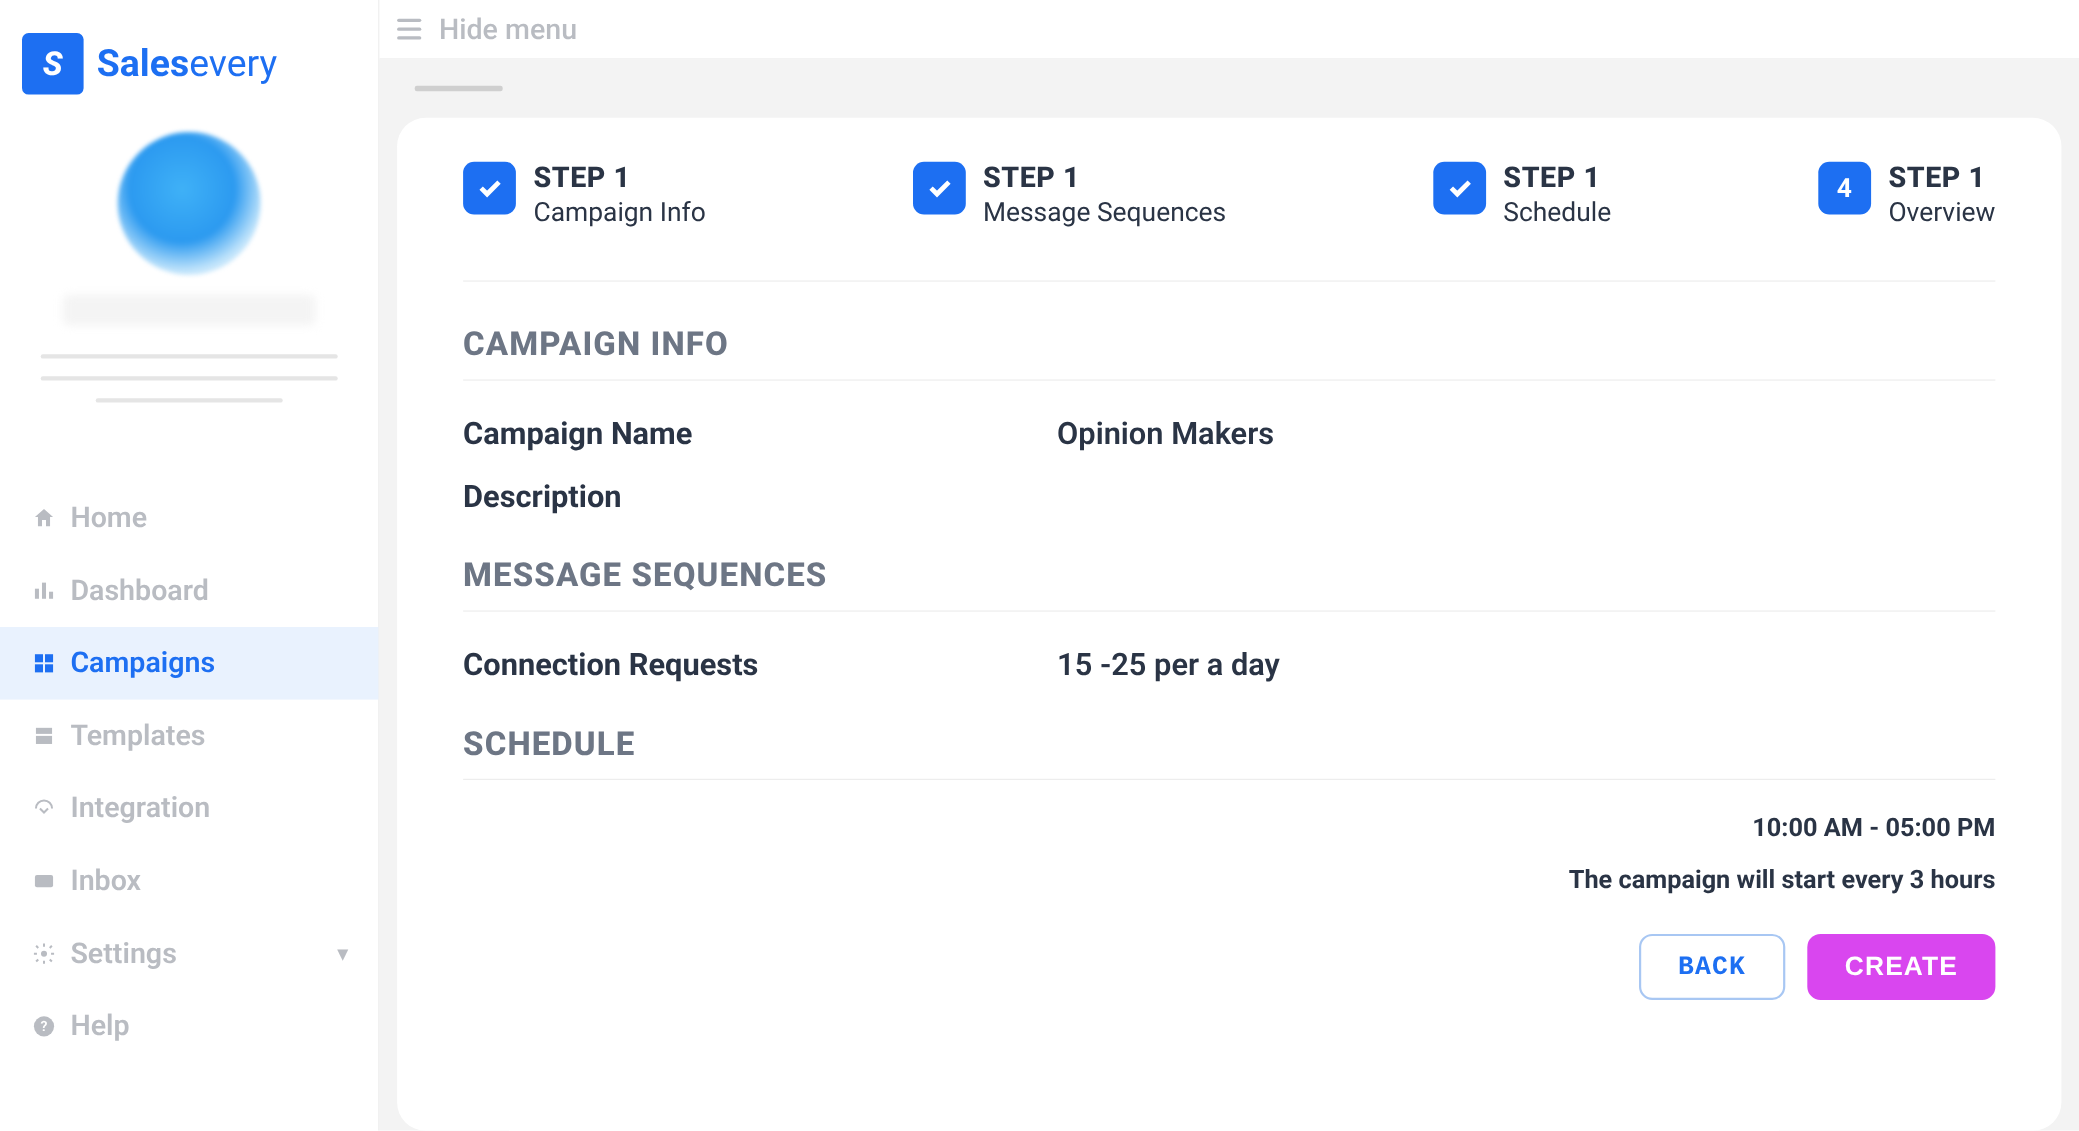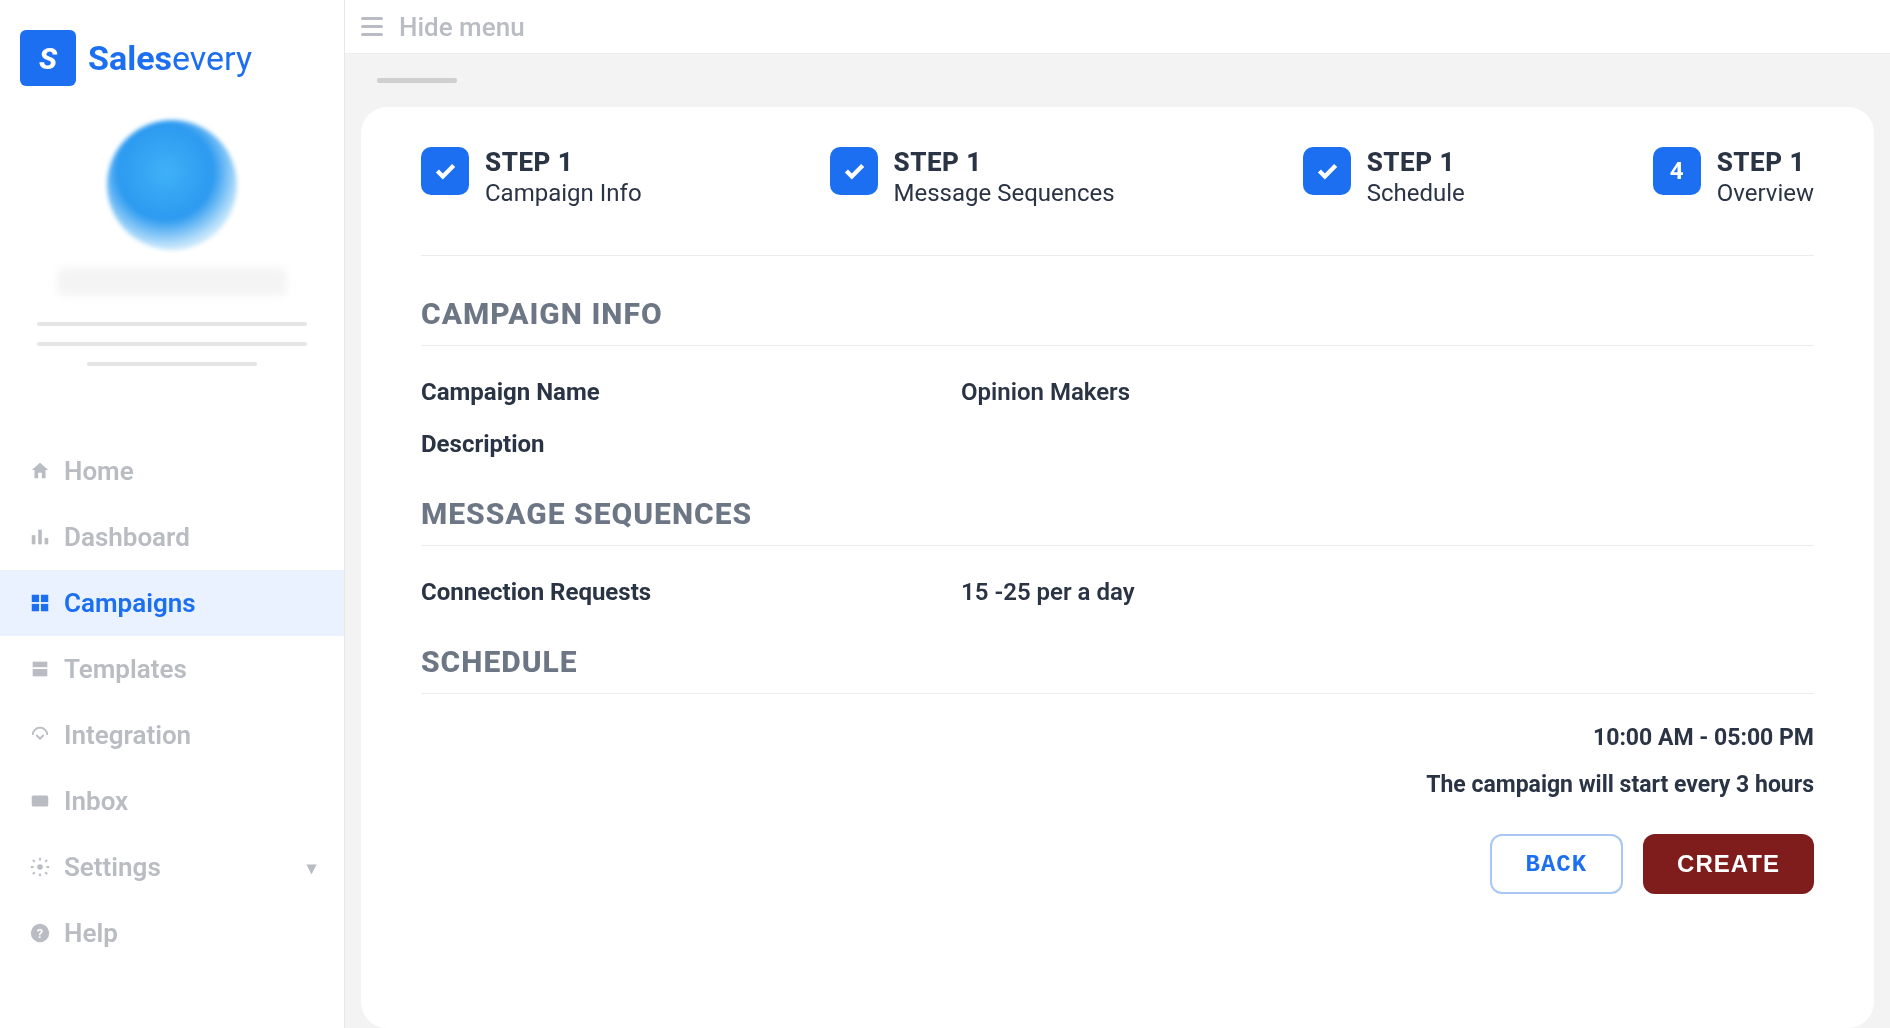--- a/index.html
+++ b/index.html
@@ -168,21 +168,21 @@
       letter-spacing: 1px;
       color: #6d7685;
       padding-bottom: 14px;
       border-bottom: 1px solid #ececec;
       margin-bottom: 20px;
       text-transform: uppercase;
     }
     .row {
       display: grid;
       grid-template-columns: 540px 1fr;
-      font-size: 24px;
+      font-size: 28px;
       color: #2a3445;
       padding: 12px 0;
       font-weight: 600;
     }
     .row .label { font-weight: 700; }
     .block { margin-bottom: 26px; }
     .section-text { font-size: 23px; font-weight:700; padding:10px 0;text-align:right; }
 
     
     .actions {
@@ -198,21 +198,21 @@
       font-size: 24px;
       font-weight: 800;
       letter-spacing: 1px;
       cursor: pointer;
       display:flex; align-items:center;
     }
     .btn-outline {
       background:#fff; color:#1d6ff2; border:2px solid #a8c7f3;font-family:Liberation Mono, monospace;
     }
     .btn-primary {
-      background:#7f1d1d; color:#fff; border:none;text-align:center;
+      background:#d946ef; color:#fff; border:none;text-align:center;
     }
 
     
     svg { display:block; }
     .check svg{ width:26px; height:26px; }
   </style>
 </head>
 <body>
 
 <aside class="sidebar">

